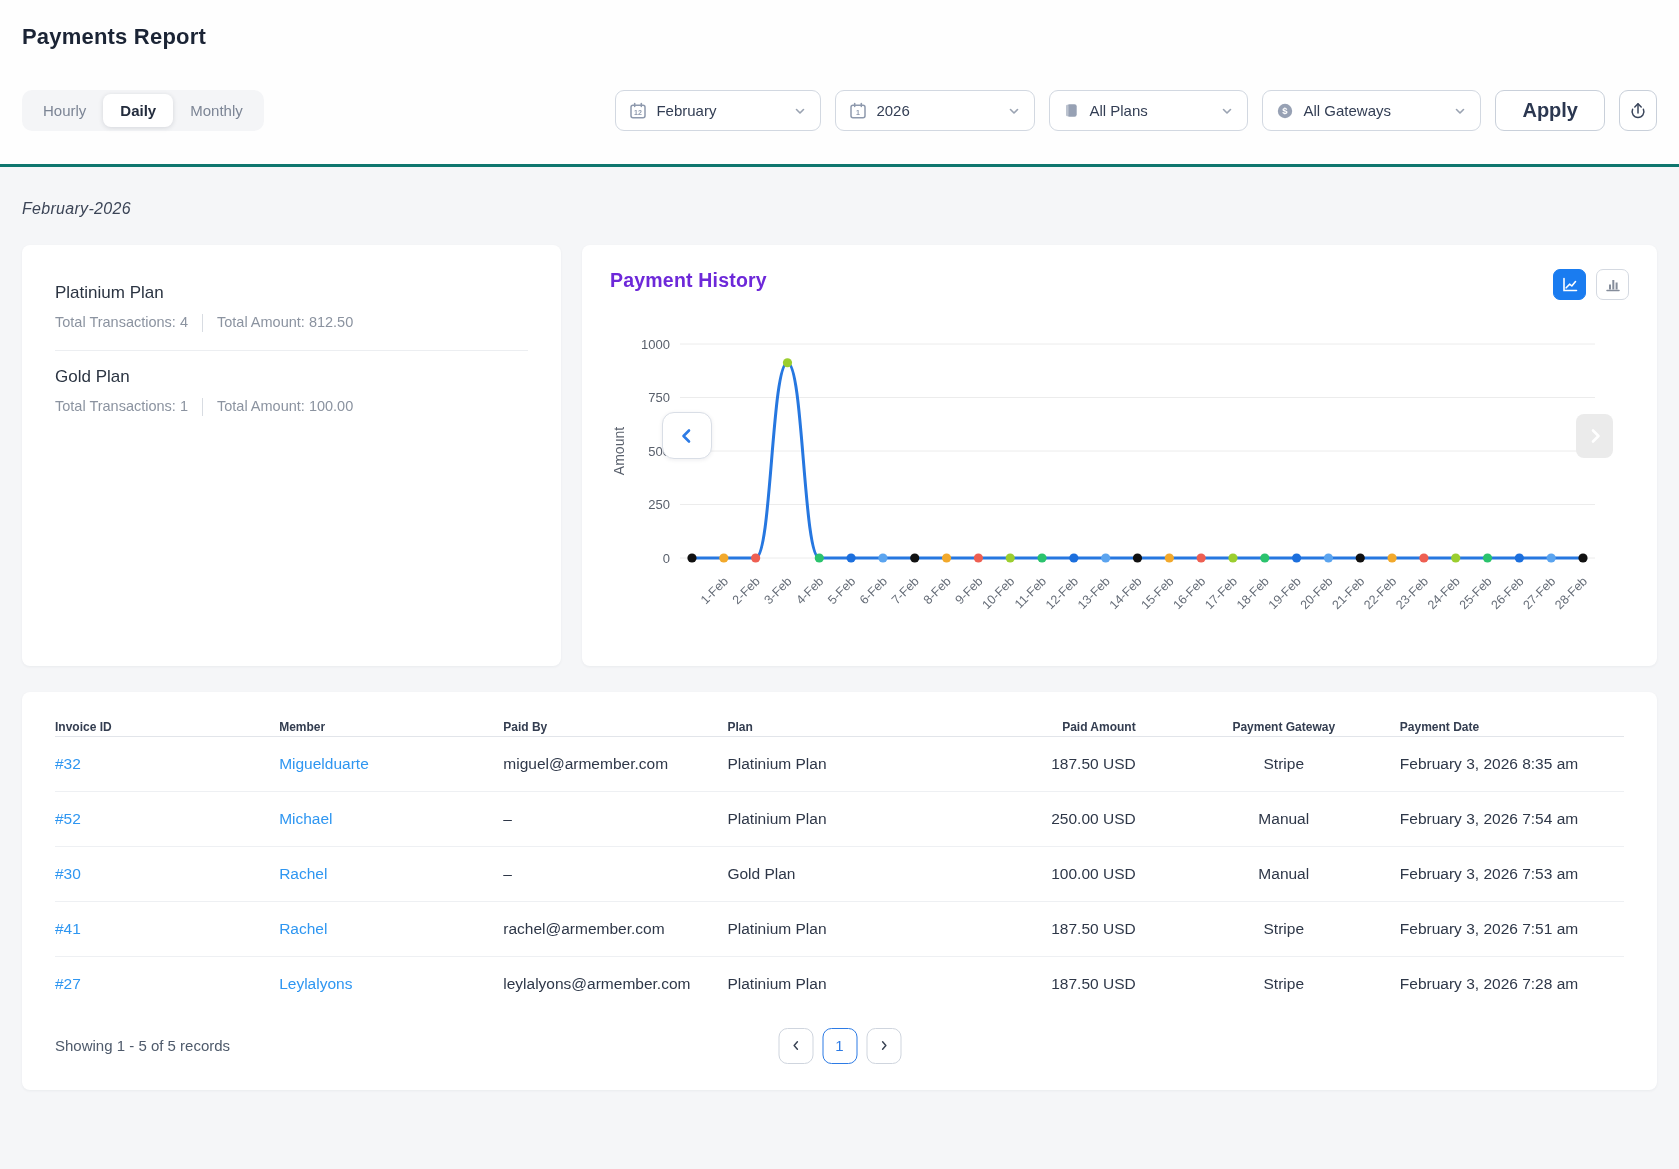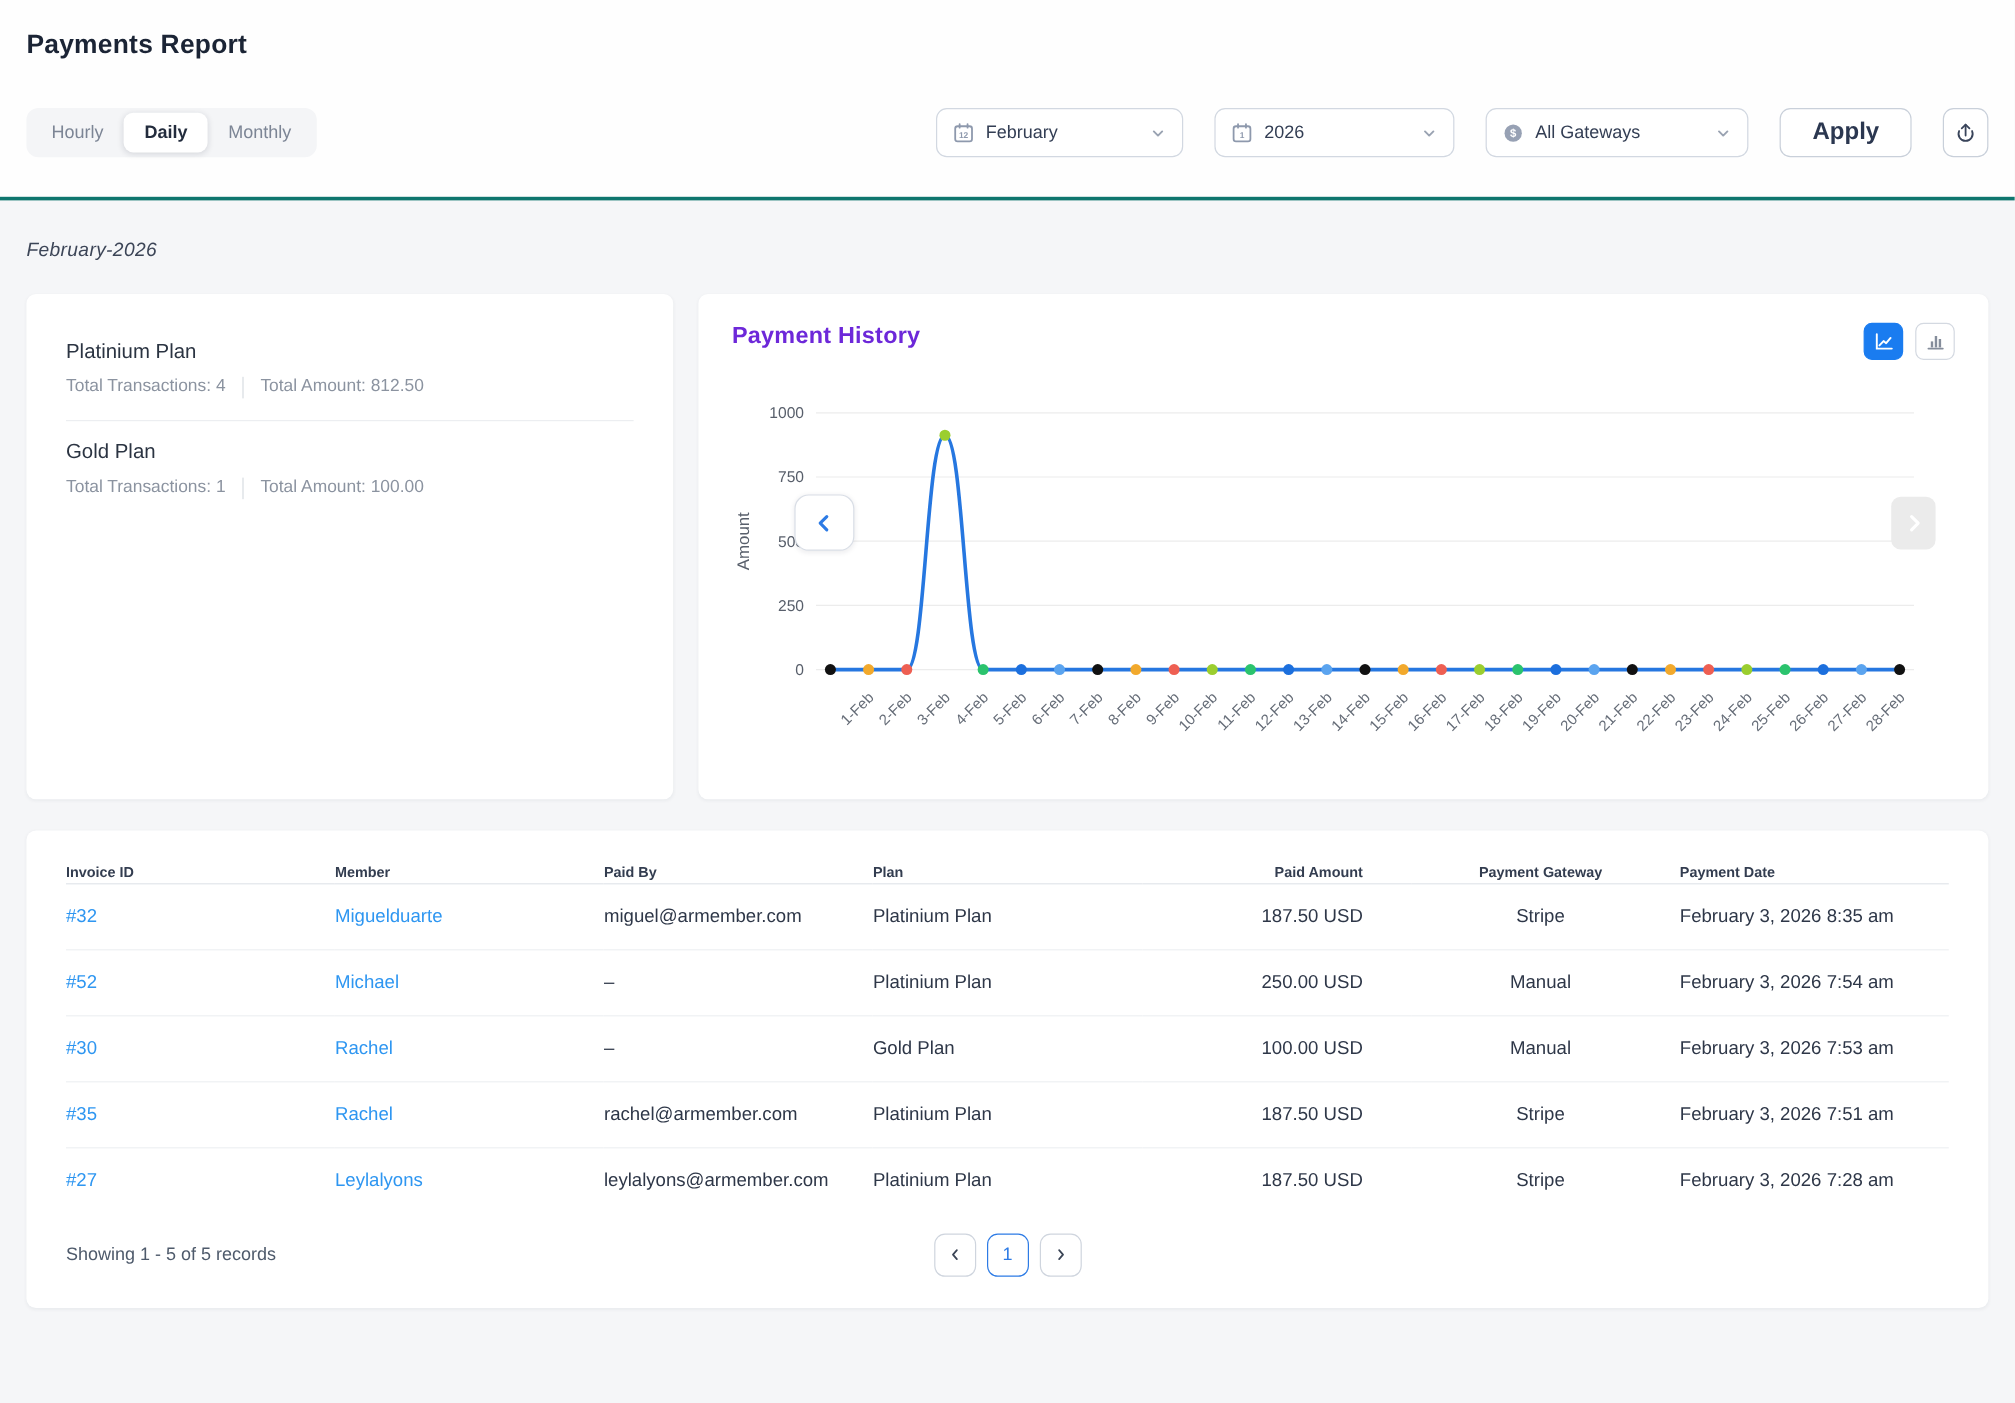--- a/index.html
+++ b/index.html
@@ -25,21 +25,21 @@
   }
   .view-toggle button {
     border: 0; background: transparent; cursor: pointer;
     font-family: inherit; font-size: 15px; color: #7c8595;
     padding: 8px 17px; border-radius: 8px;
   }
   .view-toggle button.active {
     background: #fff; color: #232c3d; font-weight: 700;
     box-shadow: 0 1px 5px rgba(20,30,50,.14);
   }
-  .filters { margin-left: auto; display: flex; align-items: flex-start; gap: 26px; }
+  .filters { margin-left: auto; display: flex; align-items: flex-start; gap: 14px; }
   .select {
     display: flex; align-items: center; gap: 9px;
     height: 41px; border: 1px solid #d2d8e1; border-radius: 9px;
     background: #fff; padding: 0 13px; cursor: pointer;
     font-size: 15px; color: #333e54;
   }
   .select .chev { margin-left: auto; display: flex; }
   .sel-month { width: 206px; }
   .sel-year  { width: 200px; }
   .sel-plans { width: 199px; }
@@ -162,20 +162,34 @@
           </svg>
         </span>
         <span>2026</span>
         <span class="chev">
           <svg width="14" height="14" viewBox="0 0 14 14">
               <polyline points="3.5,5.5 7,9 10.5,5.5" fill="none" stroke="#9aa3b2" stroke-width="1.6" stroke-linecap="round" stroke-linejoin="round"></polyline>
             </svg>
         </span>
       </div>
 
+      <div class="select sel-plans">
+        <span style="display:flex">
+          <svg width="17" height="17" viewBox="0 0 17 17">
+            <rect x="4.2" y="2.2" width="9.5" height="12.6" rx="2.2" fill="#97a1b4"></rect>
+            <rect x="3" y="2.8" width="2.6" height="11.4" rx="1.3" fill="#bcc3cf"></rect>
+          </svg>
+        </span>
+        <span>All Plans</span>
+        <span class="chev">
+          <svg width="14" height="14" viewBox="0 0 14 14">
+              <polyline points="3.5,5.5 7,9 10.5,5.5" fill="none" stroke="#9aa3b2" stroke-width="1.6" stroke-linecap="round" stroke-linejoin="round"></polyline>
+            </svg>
+        </span>
+      </div>
 
       <div class="select sel-gw">
         <span style="display:flex">
           <svg width="18" height="18" viewBox="0 0 18 18">
             <circle cx="9" cy="9" r="7.2" fill="#97a1b4"></circle>
             <text x="9" y="12.2" font-size="9.5" font-weight="bold" fill="#ffffff" text-anchor="middle">$</text>
           </svg>
         </span>
         <span>All Gateways</span>
         <span class="chev">
@@ -374,21 +388,21 @@
           <tr>
             <td><a href="#">#30</a></td>
             <td><a href="#">Rachel</a></td>
             <td>–</td>
             <td>Gold Plan</td>
             <td class="r">100.00 USD</td>
             <td class="c">Manual</td>
             <td>February 3, 2026 7:53 am</td>
           </tr>
           <tr>
-            <td><a href="#">#35</a></td>
+            <td><a href="#">#41</a></td>
             <td><a href="#">Rachel</a></td>
             <td>rachel@armember.com</td>
             <td>Platinium Plan</td>
             <td class="r">187.50 USD</td>
             <td class="c">Stripe</td>
             <td>February 3, 2026 7:51 am</td>
           </tr>
           <tr>
             <td><a href="#">#27</a></td>
             <td><a href="#">Leylalyons</a></td>

